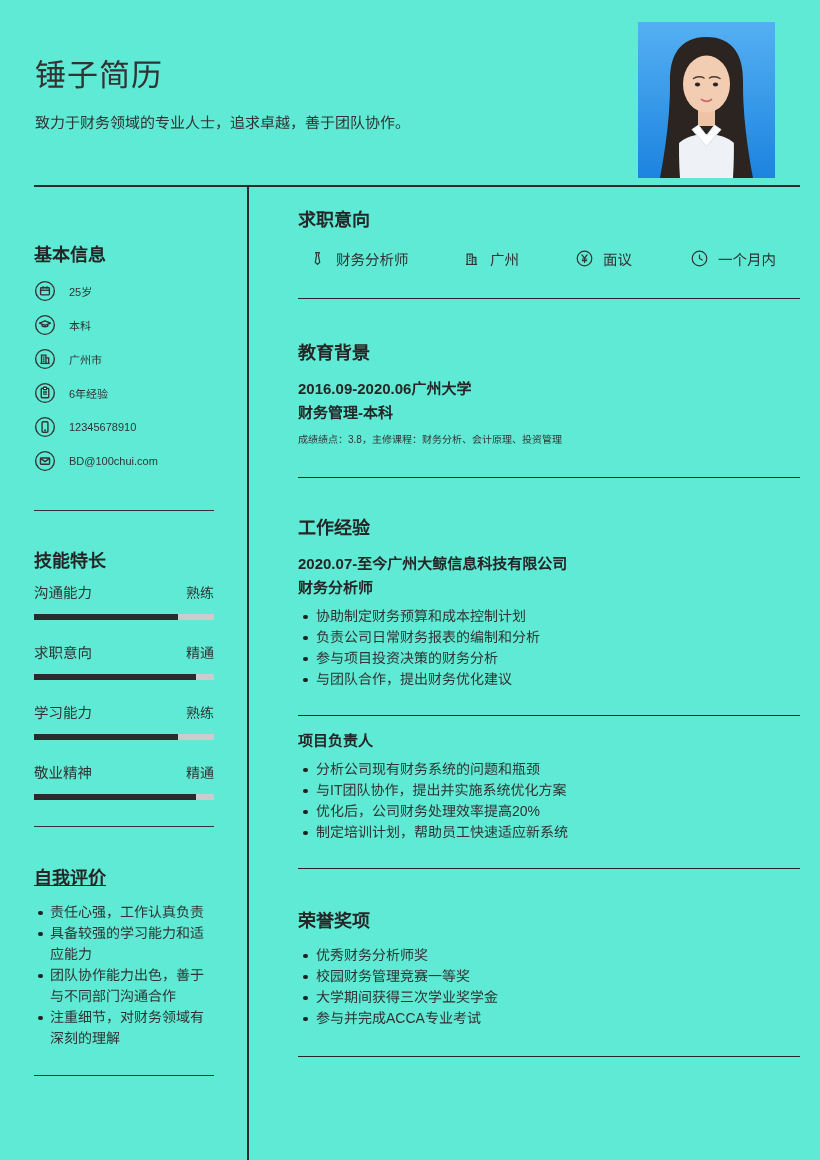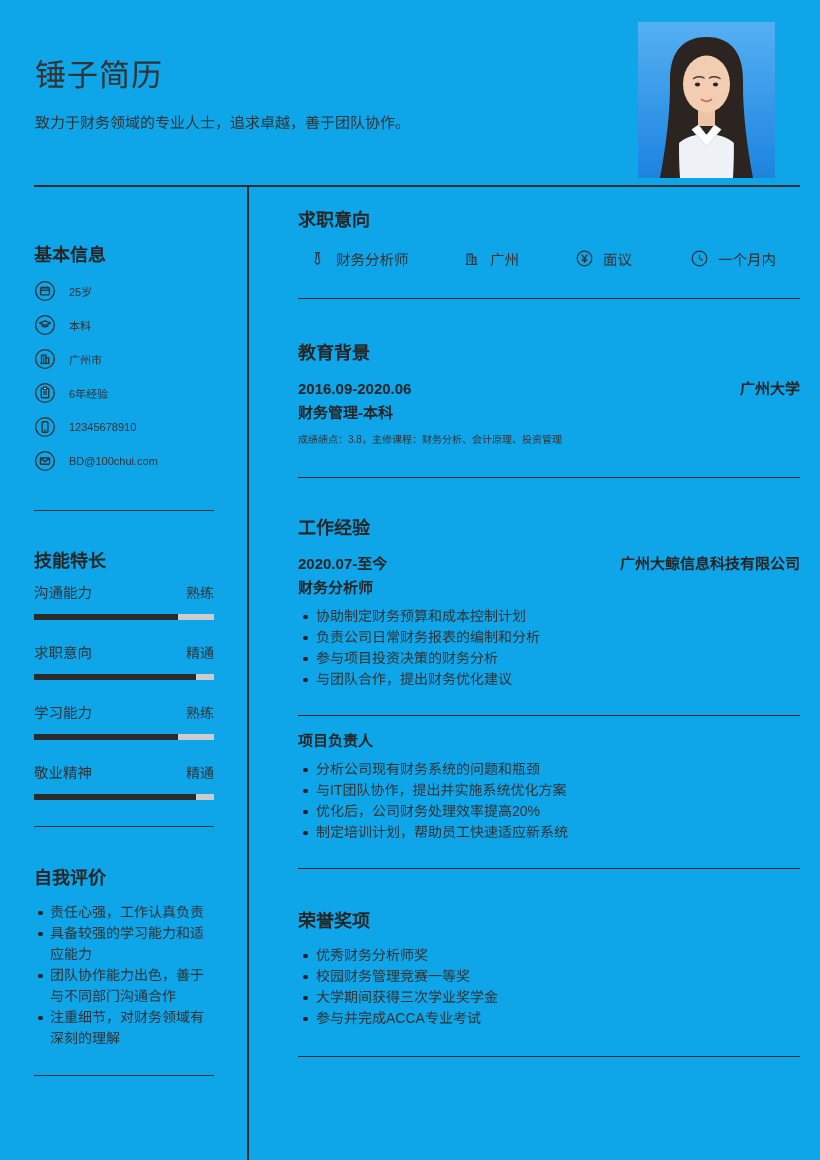--- a/index.html
+++ b/index.html
@@ -1,17 +1,17 @@
 <!DOCTYPE html>
 <html lang="zh-CN"><head>
 <meta charset="utf-8">
 <style>
   html,body{margin:0;padding:0;background:#fff;}
   .page{
-    width:820px;height:1160px;position:relative;background:#0ea5e9;
+    width:820px;height:1160px;position:relative;background:#5eead4;
     font-family:"Liberation Sans","DejaVu Sans",sans-serif;color:#333;
     overflow:hidden;box-sizing:border-box;
   }
   
   .header{position:relative;height:187px;}
   .title{position:absolute;left:35px;top:56px;font-size:31px;line-height:40px;font-weight:500;color:#333;letter-spacing:1px;}
   .tagline{position:absolute;left:35px;top:112px;font-size:15px;line-height:22px;color:#333;}
   .photo-frame{position:absolute;right:45px;top:22px;width:137px;height:156px;overflow:hidden;}
   .header-rule{position:absolute;left:34px;right:20px;bottom:0;border-top:2px solid #2b2b2b;height:0;}
   
@@ -33,34 +33,34 @@
   .rule-skills{margin-top:32px;}
   .h-skills{margin-top:39px;}
   .skill-list{margin-top:12px;}
   .skill{margin-bottom:24px;}
   .skill-row{display:flex;justify-content:space-between;align-items:baseline;font-size:14.5px;line-height:18px;color:#333;}
   .skill-level{font-size:14px;color:#333;}
   .skill-track{margin-top:12px;height:6px;background:#cccccc;position:relative;}
   .skill-fill{position:absolute;left:0;top:0;bottom:0;background:#2b2b2b;}
   
   .rule-eval{margin-top:26px;}
-  .h-eval{margin-top:40px;}
+  .h-eval{margin-top:40px;text-decoration:underline;}
   .eval-list{margin:13px 0 0 0;padding:0;list-style:none;}
   .eval-list li{position:relative;padding-left:16px;font-size:14px;line-height:21px;color:#333;}
   .eval-list li::before{content:"";position:absolute;left:4px;top:8.5px;width:4.5px;height:4.5px;border-radius:50%;background:#222;}
   .rule-side-bottom{margin-top:26px;}
   
   .h-intent{margin-top:22px;}
   .intent-row{display:grid;grid-template-columns:154px 113px 115px 1fr;margin-top:17px;padding-left:10px;}
   .intent-item{display:flex;align-items:center;font-size:14.5px;color:#333;}
   .intent-item .icon{width:19px;height:19px;margin-right:9px;flex:0 0 auto;}
   .rule-intent{margin-top:29px;}
   .h-edu{margin-top:43px;}
   .meta{margin-top:13px;font-size:15px;line-height:24px;font-weight:700;color:#262626;}
-  .meta-row{display:flex;justify-content:space-between;}
+  .meta-row{display:flex;justify-content:flex-start;}
   .detail{margin-top:5px;font-size:10px;line-height:20px;color:#333;}
   .rule-edu{margin-top:27px;}
   .h-work{margin-top:39px;}
   .bullets{margin:6px 0 0 0;padding:0;list-style:none;}
   .bullets li{position:relative;padding-left:18px;font-size:14px;line-height:21px;color:#333;}
   .bullets li::before{content:"";position:absolute;left:5px;top:8.5px;width:4.5px;height:4.5px;border-radius:50%;background:#222;}
   .rule-work{margin-top:25px;}
   .h-project{margin-top:40px;}
   .rule-project{margin-top:25px;}
   .h-honors{margin-top:41px;}

